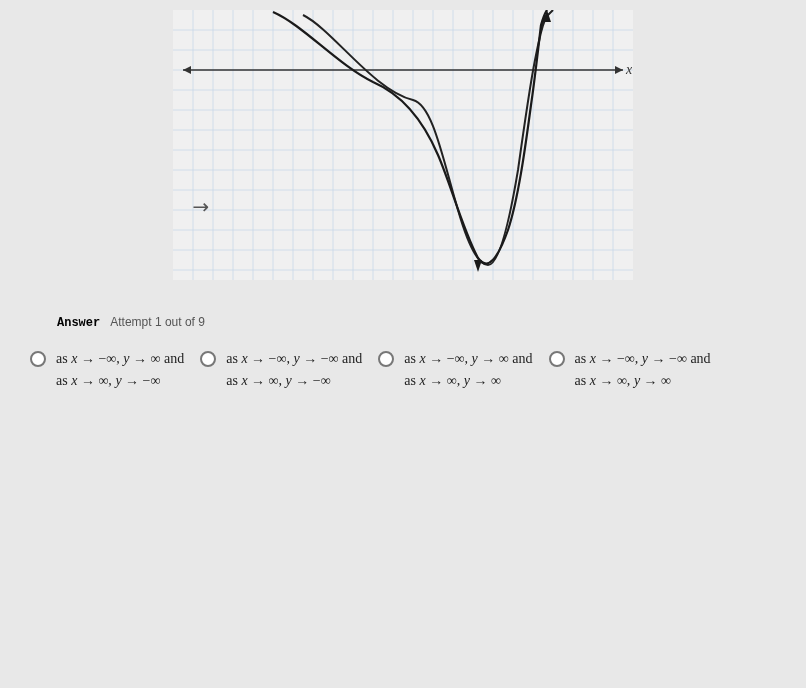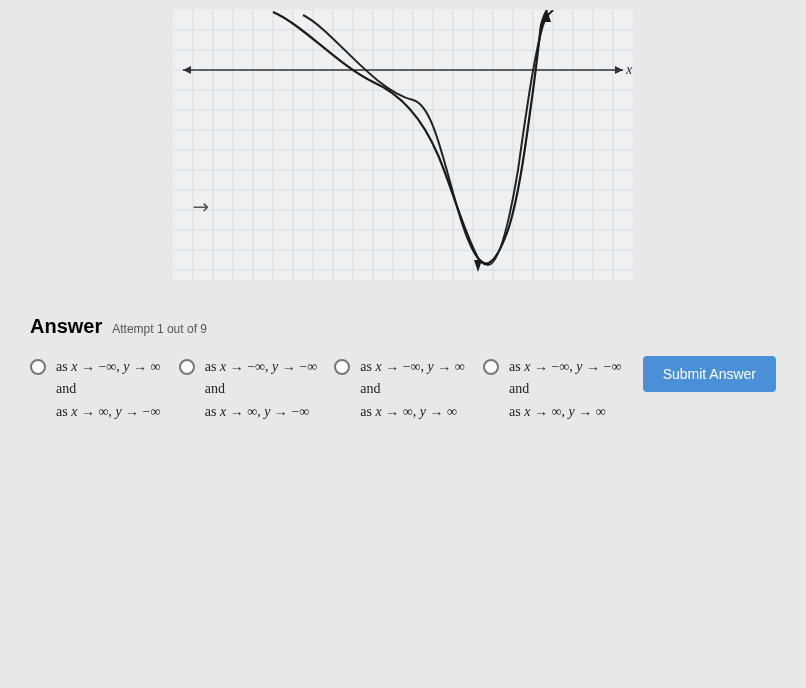--- a/index.html
+++ b/index.html
@@ -58,22 +58,23 @@
 
     .answer-header {
       display: flex;
       align-items: baseline;
       gap: 10px;
       margin-bottom: 18px;
     }
 
     .answer-label {
       font-weight: bold;
-      font-size: 20px;
-      font-family: Liberation Sans, sans-serif;
+      font-size: 12px;
+      font-family: Liberation Mono, monospace;
+      margin-left: 27px;
     }
 
     .attempt-text {
       font-size: 12px;
       color: #555;
       font-family: Arial, sans-serif;
     }
 
     .options-and-button {
       display: flex;
@@ -276,18 +277,17 @@
               as <span class="math">x</span> → −∞, <span class="math">y</span> → −∞ and
             </span>
             <span class="math-line">
               as <span class="math">x</span> → ∞, <span class="math">y</span> → ∞
             </span>
           </div>
         </div>
 
       </div>
 
-      <button class="submit-btn">Submit Answer</button>
 
     </div>
   </div>
 
 </div>
 
 </body></html>

